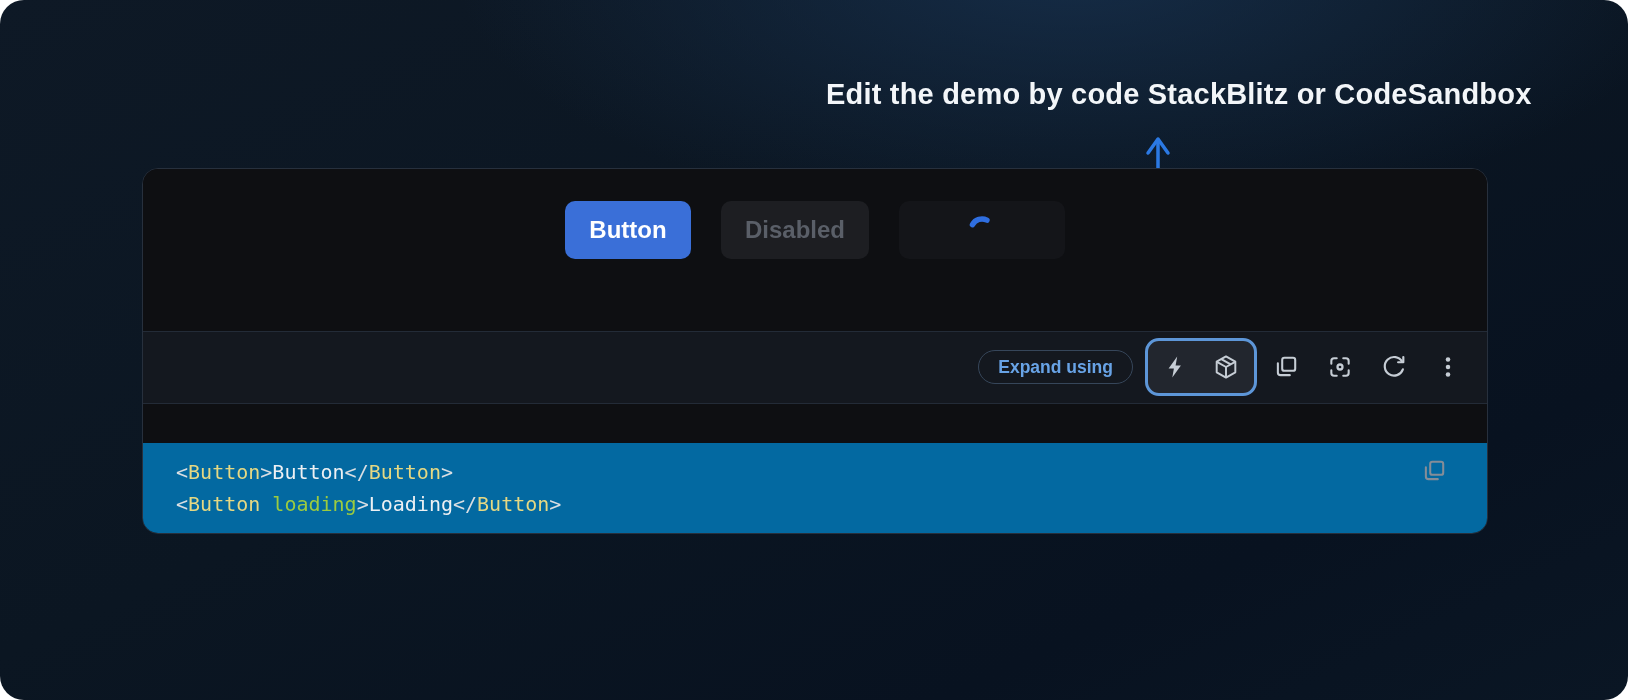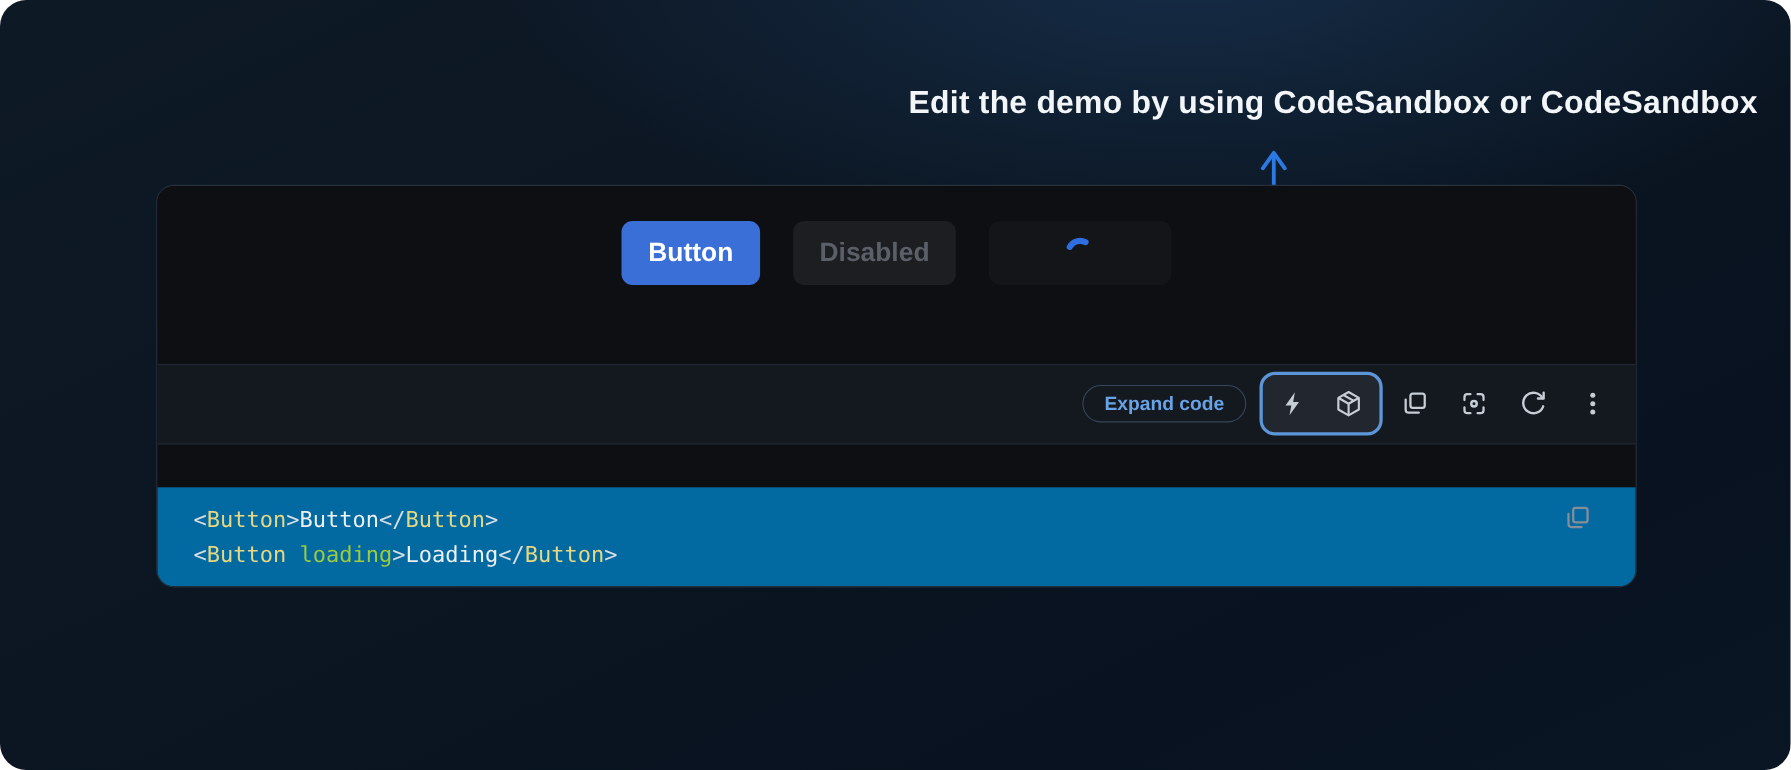--- a/index.html
+++ b/index.html
@@ -144,21 +144,21 @@
     background: none; border: none; padding: 0;
     color: #848d98;
     cursor: pointer;
   }
 </style>
 </head>
 <body>
 
 <div class="page">
 
-  <div class="annotation">Edit the demo by using CodeSandbox or CodeSandbox</div>
+  <div class="annotation">Edit the demo by code StackBlitz or CodeSandbox</div>
 
   <svg class="arrow-overlay" viewBox="0 0 1628 700">
     <path d="M1158 141 L1158 193 Q1158 214 1179 214 L1194 214 Q1215 214 1215 235 L1215 290" fill="none" stroke="#2b79e3" stroke-width="3.5"></path>
     <path d="M1148 153 L1158 139 L1168 153" fill="none" stroke="#2b79e3" stroke-width="3.5" stroke-linecap="round" stroke-linejoin="round"></path>
     <circle cx="1214.5" cy="299" r="6.5" fill="#0b131e" stroke="#2b79e3" stroke-width="3.5"></circle>
   </svg>
 
   <div class="demo-card">
 
     <div class="demo-area">
@@ -171,21 +171,21 @@
       <button class="btn btn-loading">
         <svg width="32" height="32" viewBox="0 0 32 32">
           <circle cx="16" cy="16" r="11" fill="none" stroke="#2f6ee0" stroke-width="5.5" stroke-linecap="round" pathLength="100" stroke-dasharray="24 76" transform="rotate(-150 16 16)"></circle>
         </svg>
       </button>
     </div>
 
     <div class="toolbar">
 
       <button class="expand-pill">
-        <span>Expand code</span>
+        <span>Expand using</span>
       </button>
 
       <div class="edit-group">
         <button class="icon-btn">
           <svg width="24" height="24" viewBox="0 0 24 24" fill="currentColor">
             <path d="M13.2 1.5 L4.6 13.6 h5.3 L8.3 22.5 16.9 10.4 h-5.3 Z"></path>
           </svg>
         </button>
         <button class="icon-btn">
           <svg width="26" height="26" viewBox="0 0 24 24" fill="none" stroke="currentColor" stroke-width="1.8" stroke-linejoin="round">

